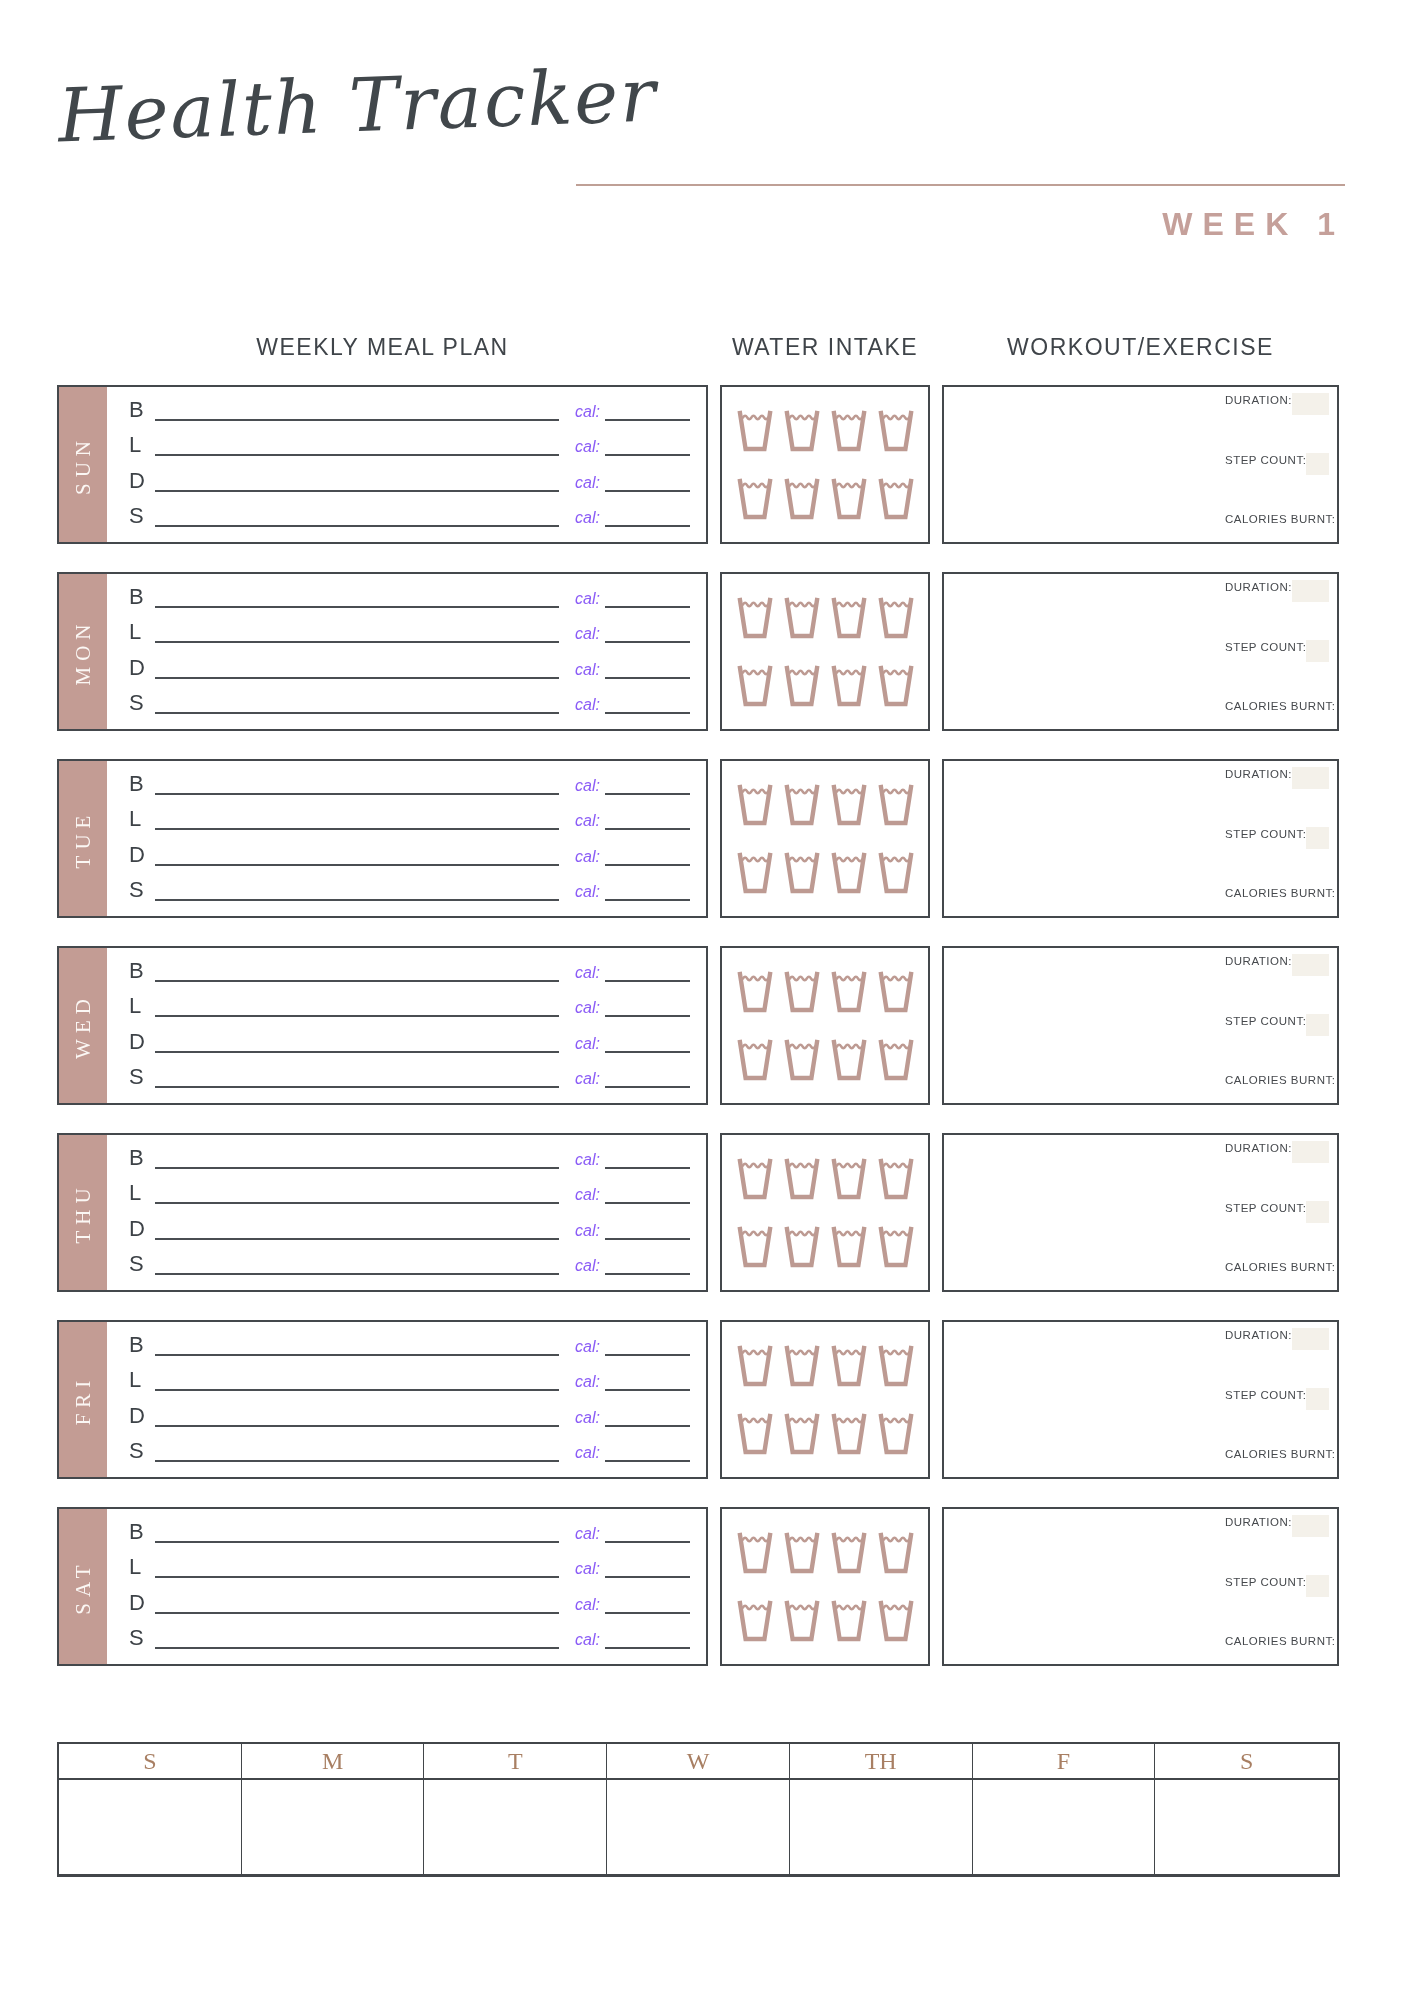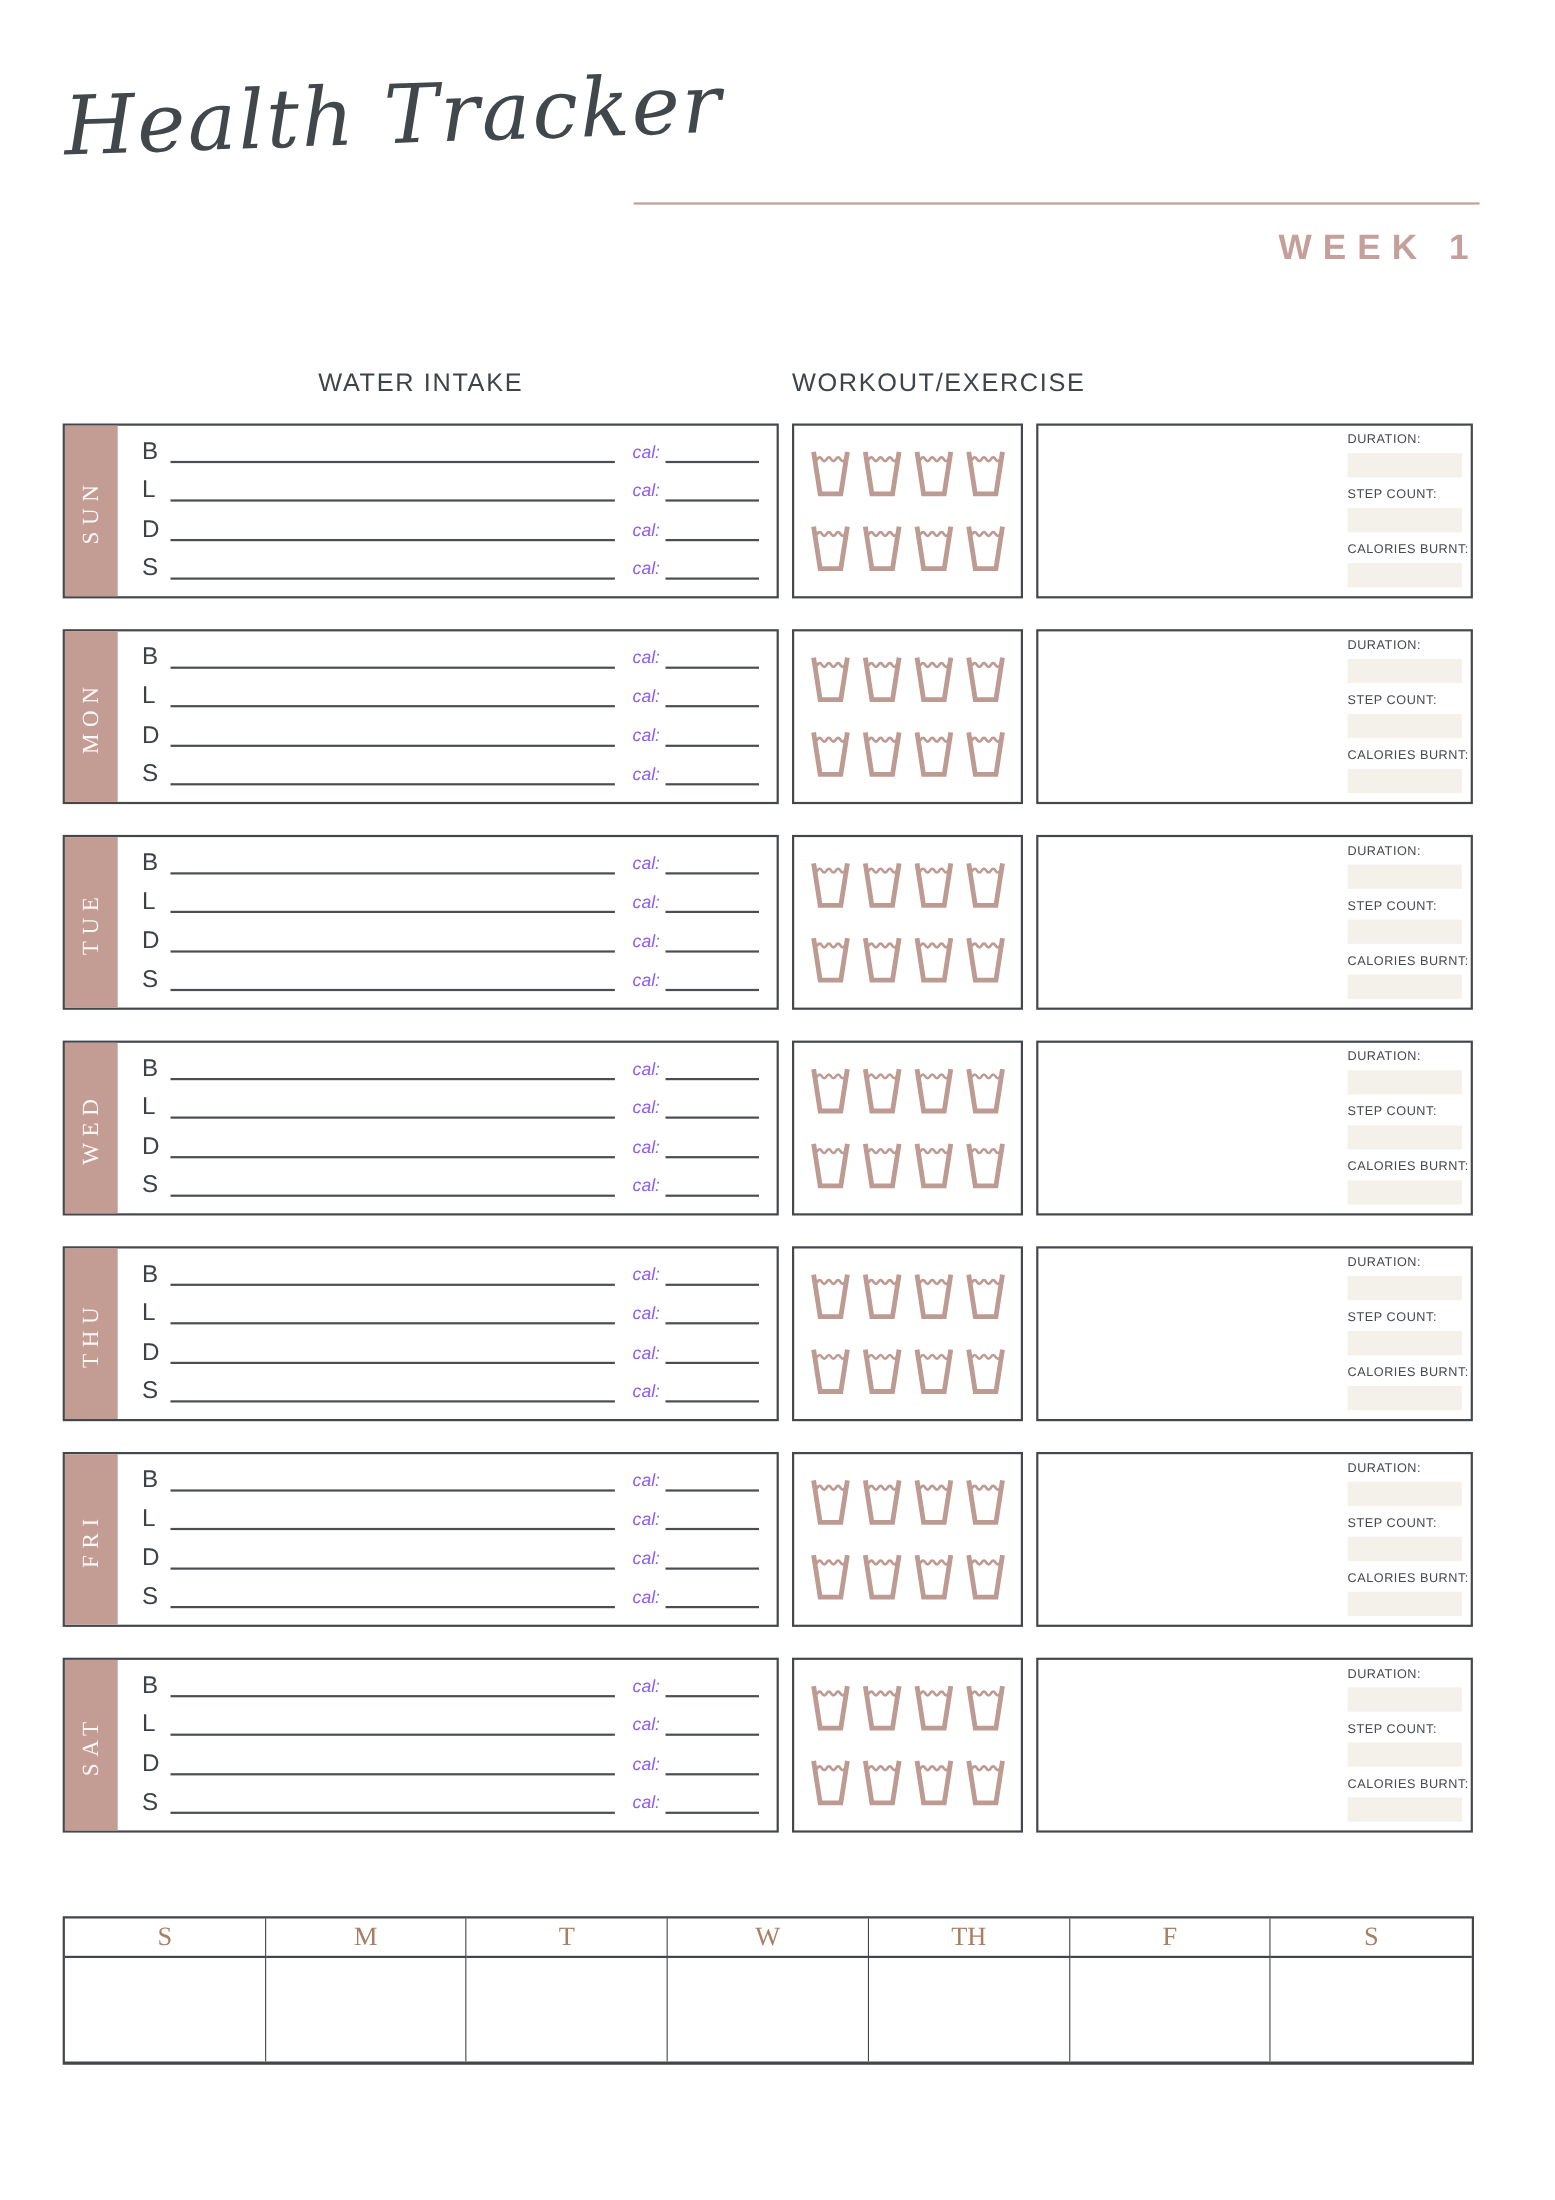--- a/index.html
+++ b/index.html
@@ -80,21 +80,21 @@
   }
   .cup-row{display:flex;gap:9px;}
   .cup{width:38px;height:42px;display:block;}
 
   .workout-box{border:2px solid #44484c;position:relative;background:#fff;}
   .workout-fields{
     position:absolute;top:0;bottom:0;right:8px;width:104px;
     display:flex;flex-direction:column;justify-content:space-between;
     padding:6px 0 8px;box-sizing:border-box;
   }
-  .workout-field{display:flex;flex-direction:column;}
+  .workout-field{display:flex;flex-direction:row;}
   .workout-label{
     font-size:11.5px;color:#46494d;letter-spacing:0.5px;line-height:14px;
     margin-bottom:5px;white-space:nowrap;align-self:flex-start;
   }
   .workout-input{height:22px;background:#f4f1ea;width:104px;}
 
   
   .vitamins-title{
     position:absolute;left:57px;top:1688px;width:1283px;text-align:center;
     font-size:23px;color:#3f4449;letter-spacing:1.5px;font-weight:500;
@@ -115,20 +115,21 @@
 </head>
 <body>
 
 <div class="page">
 
   <div class="script-title">Health Tracker</div>
   <div class="header-divider"></div>
   <div class="header-week">WEEK 1</div>
 
   <div class="col-headers">
+    <div class="col-header">WEEKLY MEAL PLAN</div>
     <div class="col-header">WATER INTAKE</div>
     <div class="col-header">WORKOUT/EXERCISE</div>
   </div>
 
   <div class="day-rows">
   <div class="day-row">
     <div class="meal-box">
       <div class="day-tab">
         <span>SUN</span>
       </div>

